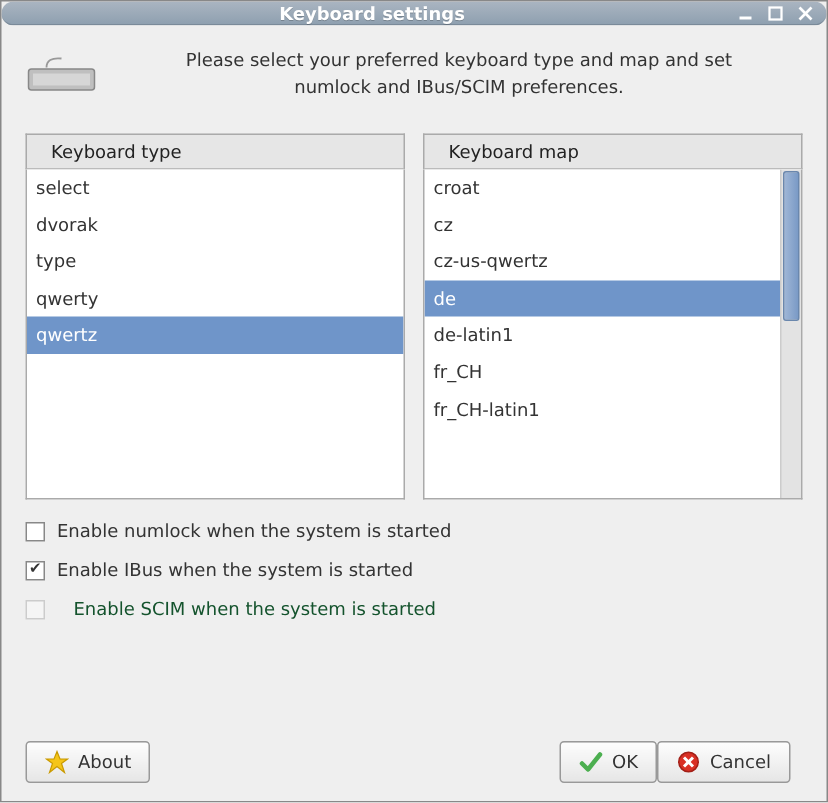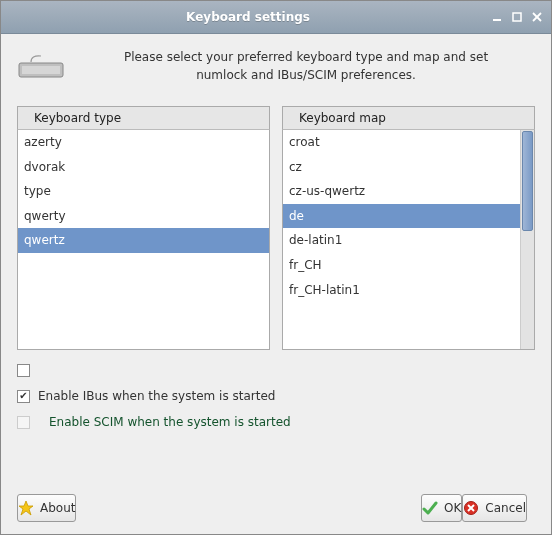--- a/index.html
+++ b/index.html
@@ -13,26 +13,27 @@
   }
   .window {
     width: 552px;
     height: 535px;
     background: #efefef;
     border: 1px solid #888;
     display: flex;
     flex-direction: column;
   }
   .titlebar {
-    height: 33px;
+    height: 16px;
     background: linear-gradient(to bottom, #aab5c1 0%, #8fa0b0 100%);
     display: flex;
     align-items: center;
     padding: 0 6px;
     border-bottom: 1px solid #7a8a99;
+    border-radius: 10px;
   }
   .titlebar-title {
     flex: 1;
     text-align: center;
     color: #fff;
     font-weight: bold;
     font-size: 12px;
     text-shadow: 0 1px 0 rgba(0,0,0,0.2);
   }
   .titlebar-controls { display: flex; gap: 4px; }
@@ -142,21 +143,21 @@
   .checkbox-row.disabled .checkbox { border-color: #ccc; background: #f5f5f5; }
   .button-row {
     display: flex;
     margin-top: auto;
     padding-top: 6px;
   }
   .btn {
     border: 1px solid #999;
     background: linear-gradient(to bottom, #fdfdfd, #e6e6e6);
     border-radius: 3px;
-    padding: 5px 0;
+    padding: 5px 12px;
     font-size: 12px;
     display: flex;
     align-items: center;
     gap: 6px;
     cursor: pointer;
     color: #333;
   }
   .spacer { flex: 1; }
   .icon-svg { width: 16px; height: 16px; }
 </style>
@@ -199,21 +200,21 @@
       </div>
       <div class="instruction">Please select your preferred keyboard type and map and set numlock and IBus/SCIM preferences.</div>
     </div>
 
     <div class="lists-row">
 
       <div class="list-col">
         <div class="list-header">Keyboard type</div>
         <div class="list-body">
           <div class="list-items" id="kt-items">
-              <div class="list-item">azerty</div>
+              <div class="list-item">select</div>
               <div class="list-item">dvorak</div>
               <div class="list-item">type</div>
               <div class="list-item">qwerty</div>
               <div class="list-item selected">qwertz</div>
             </div>
         </div>
       </div>
 
       <div class="list-col">
         <div class="list-header">Keyboard map</div>
@@ -230,20 +231,21 @@
           <div class="scrollbar">
             <div class="scroll-thumb"></div>
           </div>
         </div>
       </div>
 
     </div>
 
     <div class="checkbox-row">
       <div class="checkbox" id="cb-numlock"></div>
+      <span>Enable numlock when the system is started</span>
     </div>
 
     <div class="checkbox-row">
       <div class="checkbox checked" id="cb-ibus"></div>
       <span>Enable IBus when the system is started</span>
     </div>
 
     <div class="checkbox-row disabled">
       <div class="checkbox" id="cb-scim"></div>
       <span>Enable SCIM when the system is started</span>

